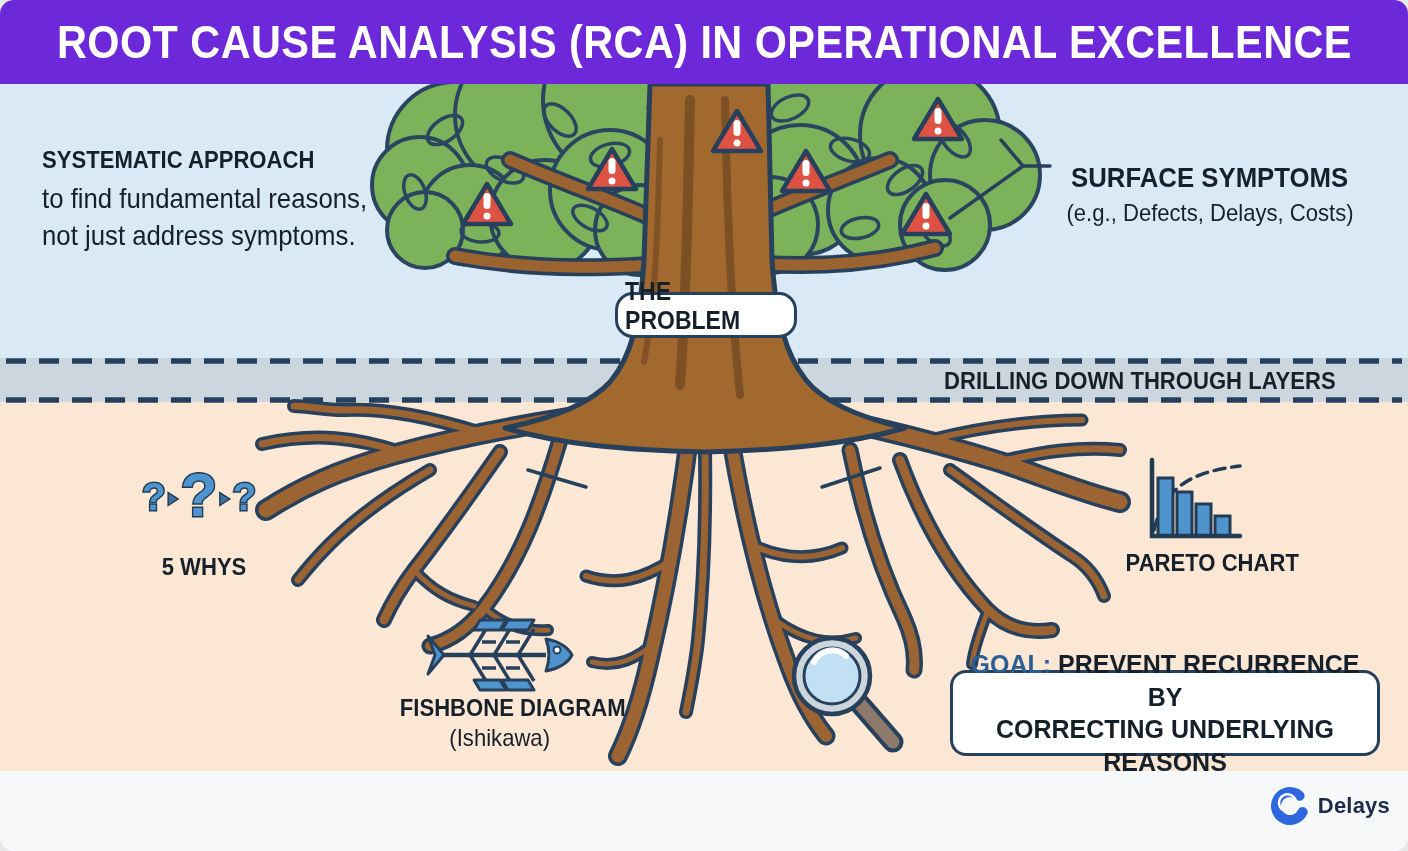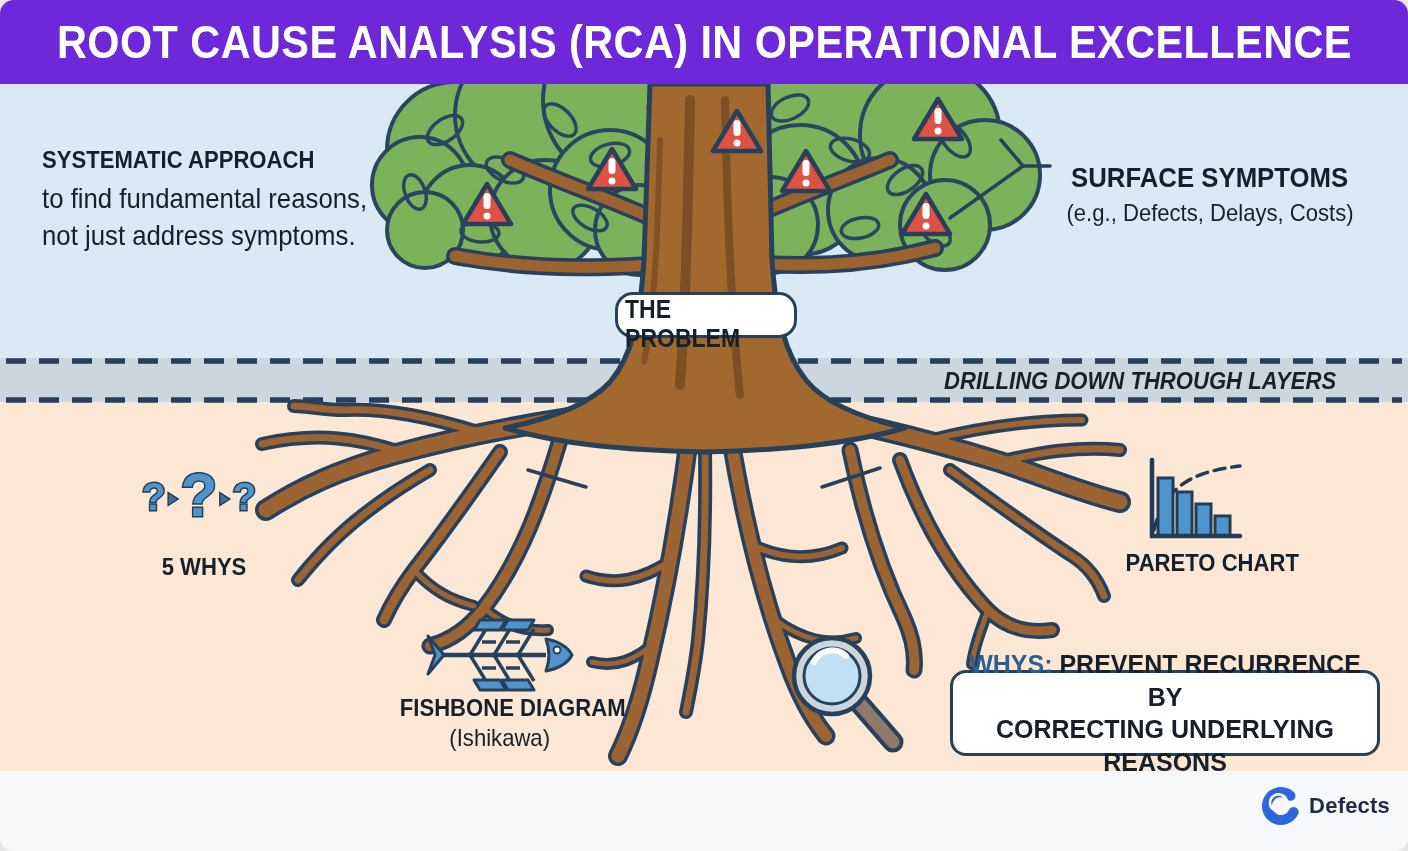--- a/index.html
+++ b/index.html
@@ -21,24 +21,24 @@
   .condL{display:inline-block;transform:scaleX(.92);transform-origin:left;}
   #title-text{color:#fff;font-weight:bold;font-size:46px;letter-spacing:.5px;white-space:nowrap;transform:scaleX(.9);}
   .lbl{position:absolute;z-index:2;color:#15202b;}
   #sys-note{left:42px;top:148px;line-height:1.0;}
   #sys-note .h{font-size:24px;font-weight:bold;margin-bottom:8px;}
   #sys-note .b{font-size:28px;line-height:1.33;}
   #surface-note{left:1040px;top:162px;width:340px;text-align:center;}
   #surface-note .h{font-size:28px;font-weight:bold;white-space:nowrap;}
   #surface-note .b{font-size:24px;margin-top:5px;white-space:nowrap;}
   .tagbox{position:absolute;z-index:2;background:#fff;border:3.5px solid #27405c;border-radius:18px;
-          display:flex;align-items:flex-start;justify-content:center;color:#15202b;font-weight:bold;}
+          display:flex;align-items:flex-end;justify-content:center;color:#15202b;font-weight:bold;}
   #problem-box{left:615px;top:292px;width:176px;height:40px;font-size:25px;}
   #underlying-box{left:585px;top:468px;width:238px;height:42px;font-size:25px;}
-  #drilling-label{left:944px;top:367px;font-size:24px;font-weight:bold;white-space:nowrap;color:#15202b;font-style:italic;}
+  #drilling-label{left:944px;top:367px;font-size:24px;font-weight:bold;white-space:nowrap;color:#15202b;}
   .toolabel{position:absolute;z-index:2;text-align:center;color:#15202b;font-weight:bold;font-size:24px;white-space:nowrap;}
   #fivewhys-label{left:132px;top:553px;width:145px;}
   #pareto-label{left:1112px;top:549px;width:200px;}
   #fishbone-label{left:390px;top:694px;width:220px;}
   #fishbone-sub{left:390px;top:724px;width:220px;font-weight:normal;}
   .toolicon{position:absolute;z-index:2;}
   #goal-box{left:950px;top:670px;width:424px;height:80px;border-radius:16px;flex-direction:column;
             line-height:1.3;font-size:25px;text-align:center;}
   #goal-box .goalpfx{color:#2b5f93;}
   #brand{position:absolute;right:18px;top:786px;z-index:2;display:flex;align-items:center;gap:8px;}
@@ -327,25 +327,25 @@
     <circle cx="133" cy="36" r="3.5" fill="#fff" stroke="#27405c" stroke-width="2"></circle>
   </svg>
   <div class="toolabel" id="fishbone-label">
     <span class="cond">FISHBONE DIAGRAM</span>
   </div>
   <div class="toolabel" id="fishbone-sub">
     <span class="cond">(Ishikawa)</span>
   </div>
 
   <div class="tagbox" id="goal-box">
-    <div><span class="goalpfx">WHYS:</span><span> PREVENT RECURRENCE BY</span></div>
+    <div><span class="goalpfx">GOAL:</span><span> PREVENT RECURRENCE BY</span></div>
     <div>CORRECTING UNDERLYING REASONS</div>
   </div>
 
   <div id="brand">
     <svg width="40" height="40" viewBox="0 0 40 40">
       <circle cx="20" cy="20" r="14" fill="none" stroke="#2e66dd" stroke-width="10" stroke-dasharray="70 18" stroke-linecap="round" transform="rotate(25 20 20)"></circle>
       <path d="M13,24 a8.5,8.5 0 1 1 13,-7" fill="none" stroke="#ffffff" stroke-width="2.5" stroke-linecap="round"></path>
     </svg>
-    <span id="brand-name">Defects</span>
+    <span id="brand-name">Delays</span>
   </div>
 
 </div>
 
 </body></html>

